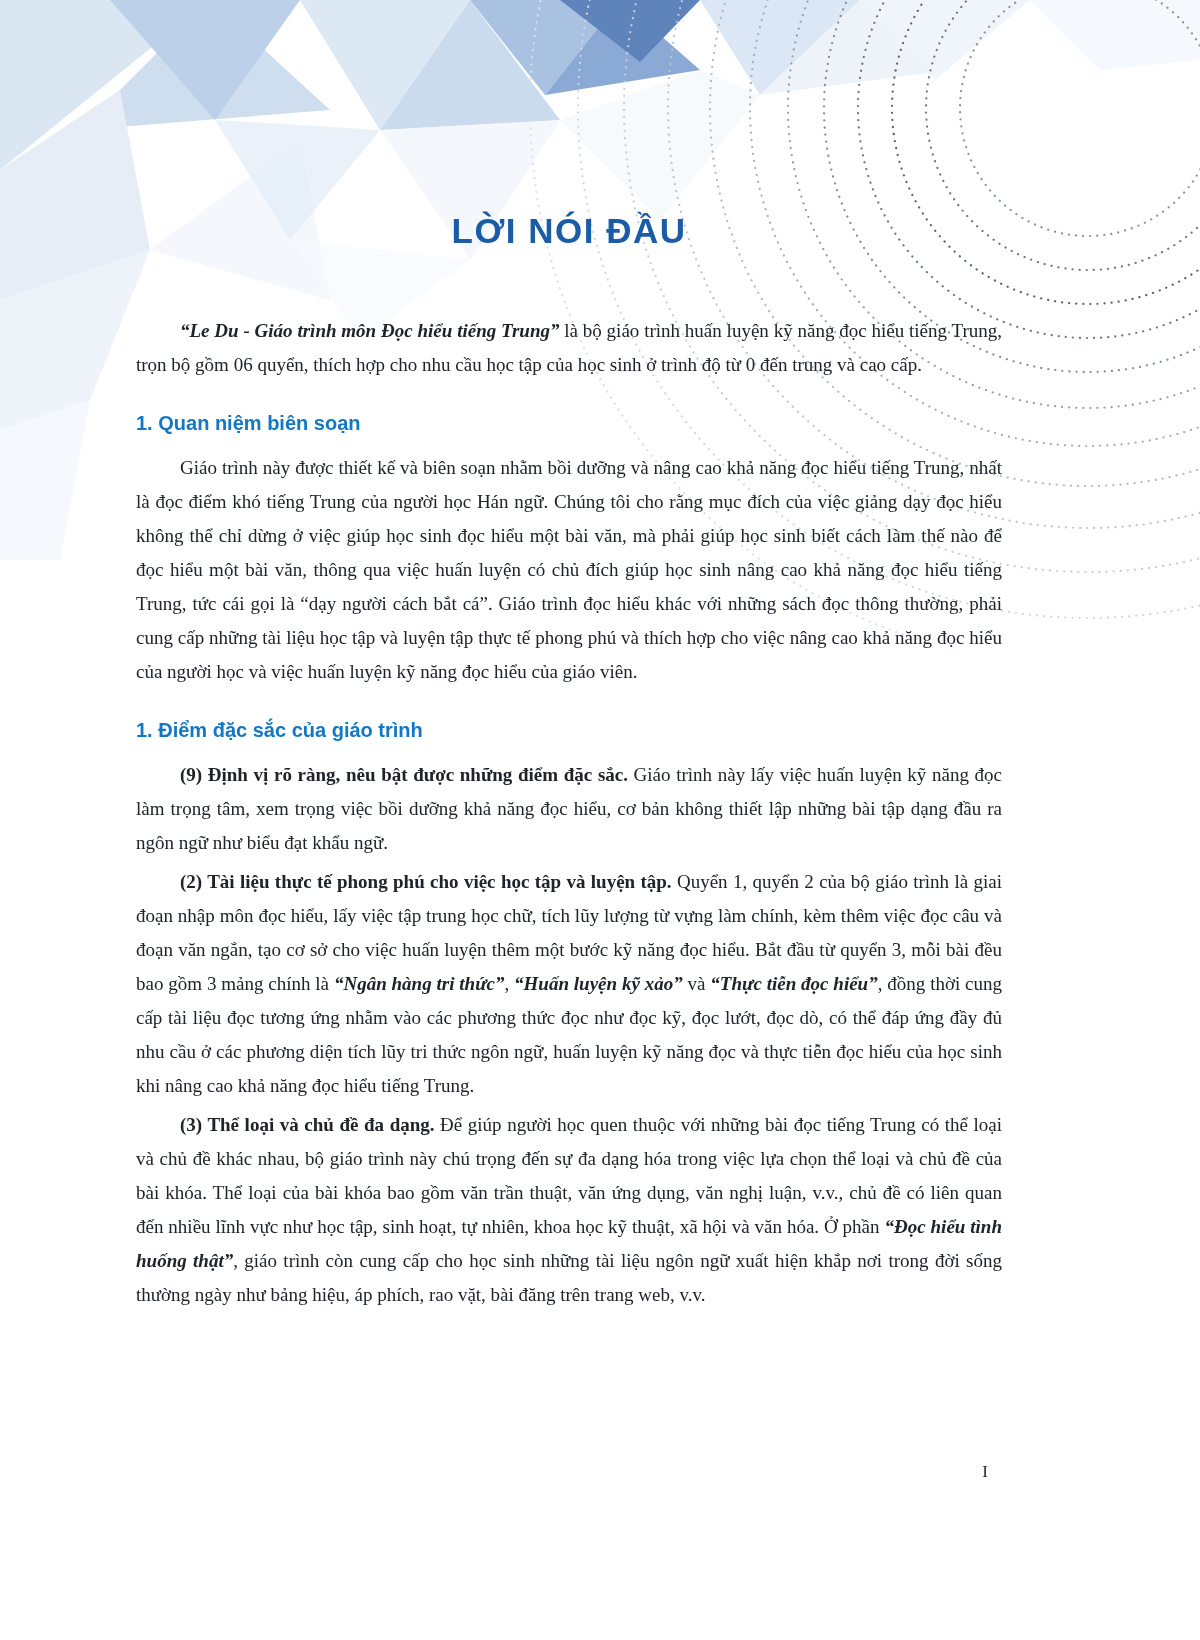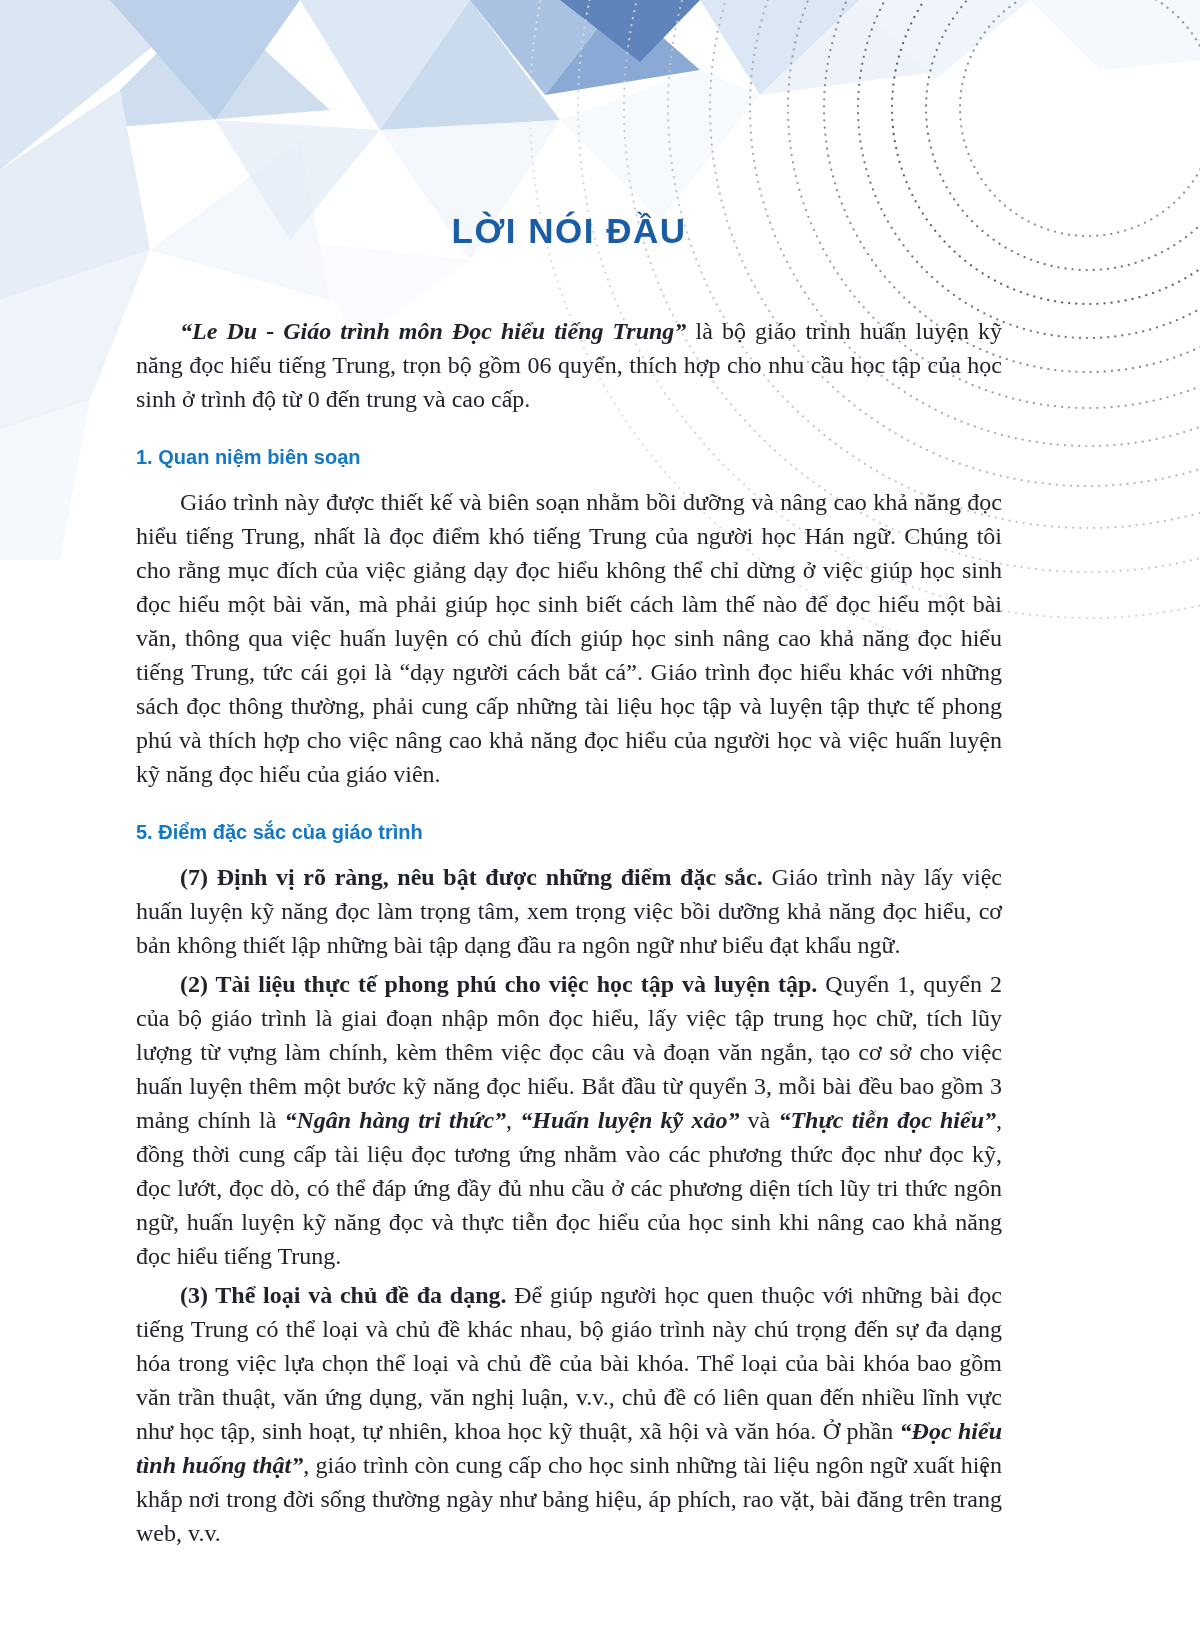--- a/index.html
+++ b/index.html
@@ -28,21 +28,21 @@
     font-family: "Liberation Sans", sans-serif;
     font-weight: bold;
     font-size: 35px;
     letter-spacing: 1.5px;
     color: #1a5da6;
     text-align: center;
     margin: 0;
     line-height: 42px;
   }
   .para {
-    font-size: 24px;
+    font-size: 19px;
     line-height: 34px;
     color: #20242a;
     text-align: justify;
     text-indent: 44px;
     margin: 0 0 5px 0;
   }
   .intro { margin-top: 62px; }
   h2.heading {
     font-family: "Liberation Sans", sans-serif;
     font-weight: bold;
@@ -108,23 +108,23 @@
   <div class="content">
 
     <h1 class="title">LỜI NÓI ĐẦU</h1>
 
     <p class="para intro"><span class="bi">“Le Du - Giáo trình môn Đọc hiểu tiếng Trung”</span><span> là bộ giáo trình huấn luyện kỹ năng đọc hiểu tiếng Trung, trọn bộ gồm 06 quyển, thích hợp cho nhu cầu học tập của học sinh ở trình độ từ 0 đến trung và cao cấp.</span></p>
 
     <h2 class="heading">1. Quan niệm biên soạn</h2>
 
     <p class="para">Giáo trình này được thiết kế và biên soạn nhằm bồi dưỡng và nâng cao khả năng đọc hiểu tiếng Trung, nhất là đọc điểm khó tiếng Trung của người học Hán ngữ. Chúng tôi cho rằng mục đích của việc giảng dạy đọc hiểu không thể chỉ dừng ở việc giúp học sinh đọc hiểu một bài văn, mà phải giúp học sinh biết cách làm thế nào để đọc hiểu một bài văn, thông qua việc huấn luyện có chủ đích giúp học sinh nâng cao khả năng đọc hiểu tiếng Trung, tức cái gọi là “dạy người cách bắt cá”. Giáo trình đọc hiểu khác với những sách đọc thông thường, phải cung cấp những tài liệu học tập và luyện tập thực tế phong phú và thích hợp cho việc nâng cao khả năng đọc hiểu của người học và việc huấn luyện kỹ năng đọc hiểu của giáo viên.</p>
 
-    <h2 class="heading">5. Điểm đặc sắc của giáo trình</h2>
+    <h2 class="heading">1. Điểm đặc sắc của giáo trình</h2>
 
-    <p class="para"><span class="b">(7) Định vị rõ ràng, nêu bật được những điểm đặc sắc.</span><span> Giáo trình này lấy việc huấn luyện kỹ năng đọc làm trọng tâm, xem trọng việc bồi dưỡng khả năng đọc hiểu, cơ bản không thiết lập những bài tập dạng đầu ra ngôn ngữ như biểu đạt khẩu ngữ.</span></p>
+    <p class="para"><span class="b">(9) Định vị rõ ràng, nêu bật được những điểm đặc sắc.</span><span> Giáo trình này lấy việc huấn luyện kỹ năng đọc làm trọng tâm, xem trọng việc bồi dưỡng khả năng đọc hiểu, cơ bản không thiết lập những bài tập dạng đầu ra ngôn ngữ như biểu đạt khẩu ngữ.</span></p>
 
     <p class="para"><span class="b">(2) Tài liệu thực tế phong phú cho việc học tập và luyện tập.</span><span> Quyển 1, quyển 2 của bộ giáo trình là giai đoạn nhập môn đọc hiểu, lấy việc tập trung học chữ, tích lũy lượng từ vựng làm chính, kèm thêm việc đọc câu và đoạn văn ngắn, tạo cơ sở cho việc huấn luyện thêm một bước kỹ năng đọc hiểu. Bắt đầu từ quyển 3, mỗi bài đều bao gồm 3 mảng chính là </span><span class="bi">“Ngân hàng tri thức”</span><span>, </span><span class="bi">“Huấn luyện kỹ xảo”</span><span> và </span><span class="bi">“Thực tiễn đọc hiểu”</span><span>, đồng thời cung cấp tài liệu đọc tương ứng nhằm vào các phương thức đọc như đọc kỹ, đọc lướt, đọc dò, có thể đáp ứng đầy đủ nhu cầu ở các phương diện tích lũy tri thức ngôn ngữ, huấn luyện kỹ năng đọc và thực tiễn đọc hiểu của học sinh khi nâng cao khả năng đọc hiểu tiếng Trung.</span></p>
 
     <p class="para"><span class="b">(3) Thể loại và chủ đề đa dạng.</span><span> Để giúp người học quen thuộc với những bài đọc tiếng Trung có thể loại và chủ đề khác nhau, bộ giáo trình này chú trọng đến sự đa dạng hóa trong việc lựa chọn thể loại và chủ đề của bài khóa. Thể loại của bài khóa bao gồm văn trần thuật, văn ứng dụng, văn nghị luận, v.v., chủ đề có liên quan đến nhiều lĩnh vực như học tập, sinh hoạt, tự nhiên, khoa học kỹ thuật, xã hội và văn hóa. Ở phần </span><span class="bi">“Đọc hiểu tình huống thật”</span><span>, giáo trình còn cung cấp cho học sinh những tài liệu ngôn ngữ xuất hiện khắp nơi trong đời sống thường ngày như bảng hiệu, áp phích, rao vặt, bài đăng trên trang web, v.v.</span></p>
 
   </div>
 
   <div class="page-number">I</div>
 
 </div>

